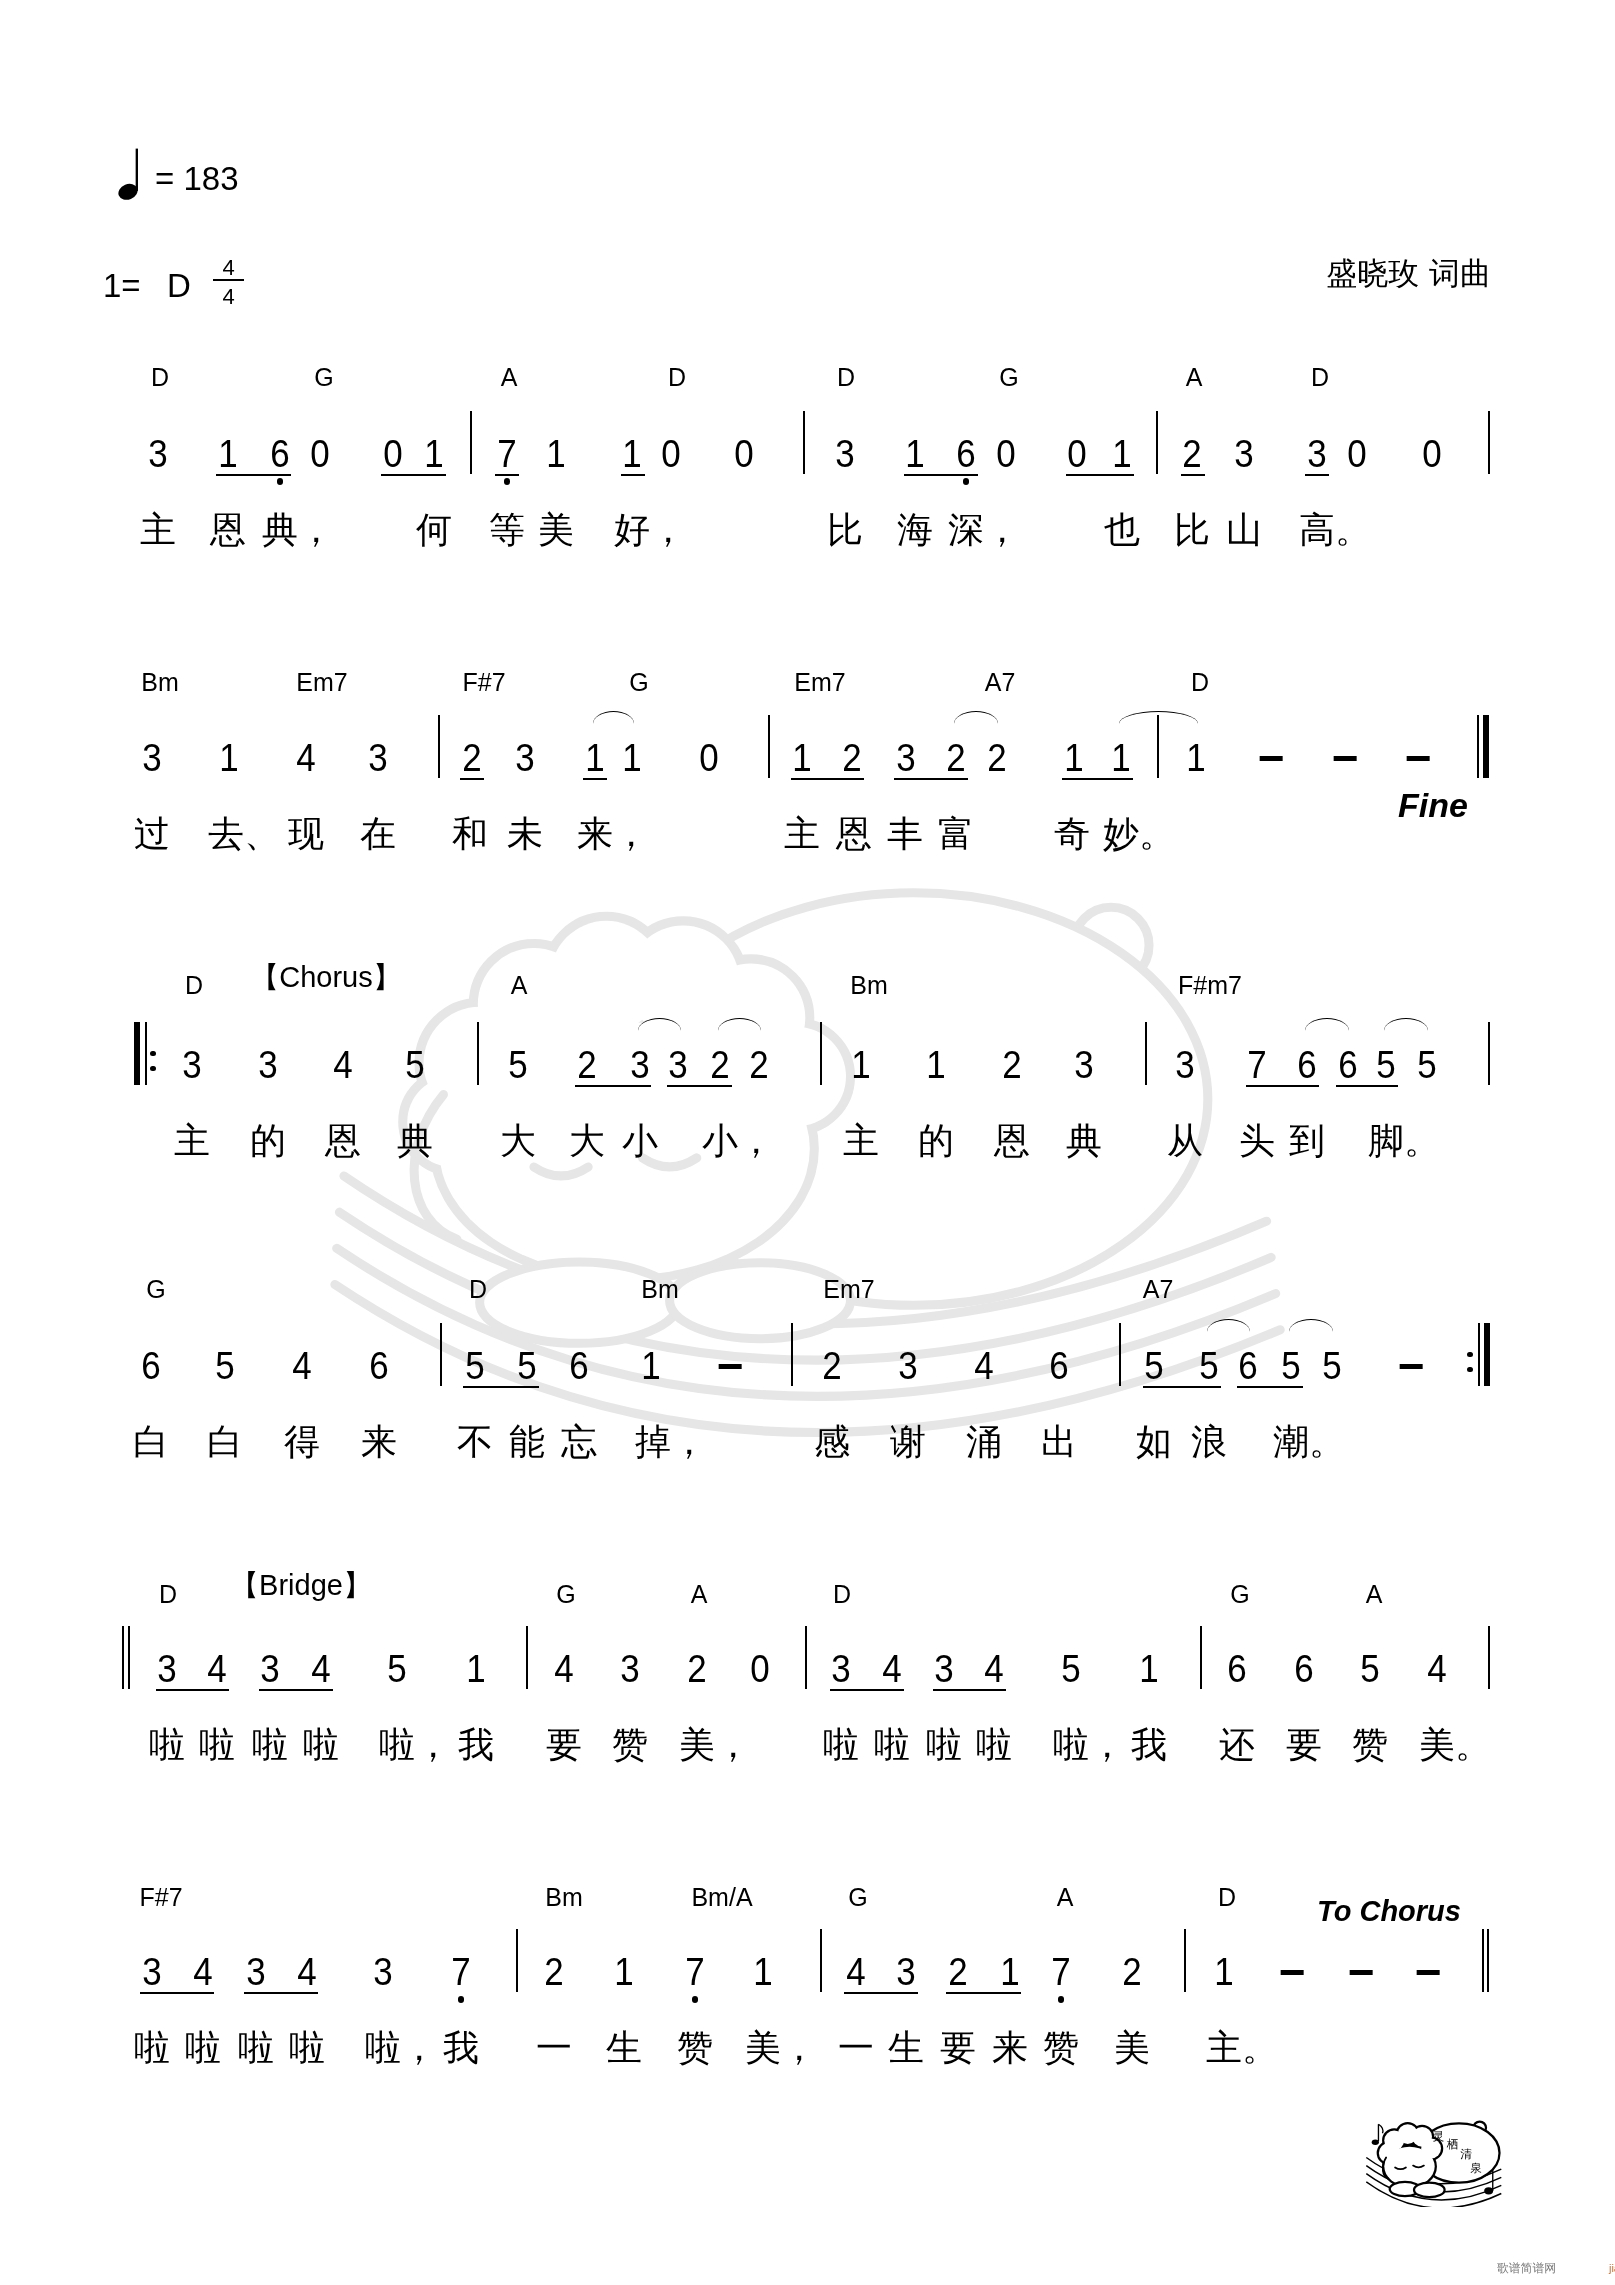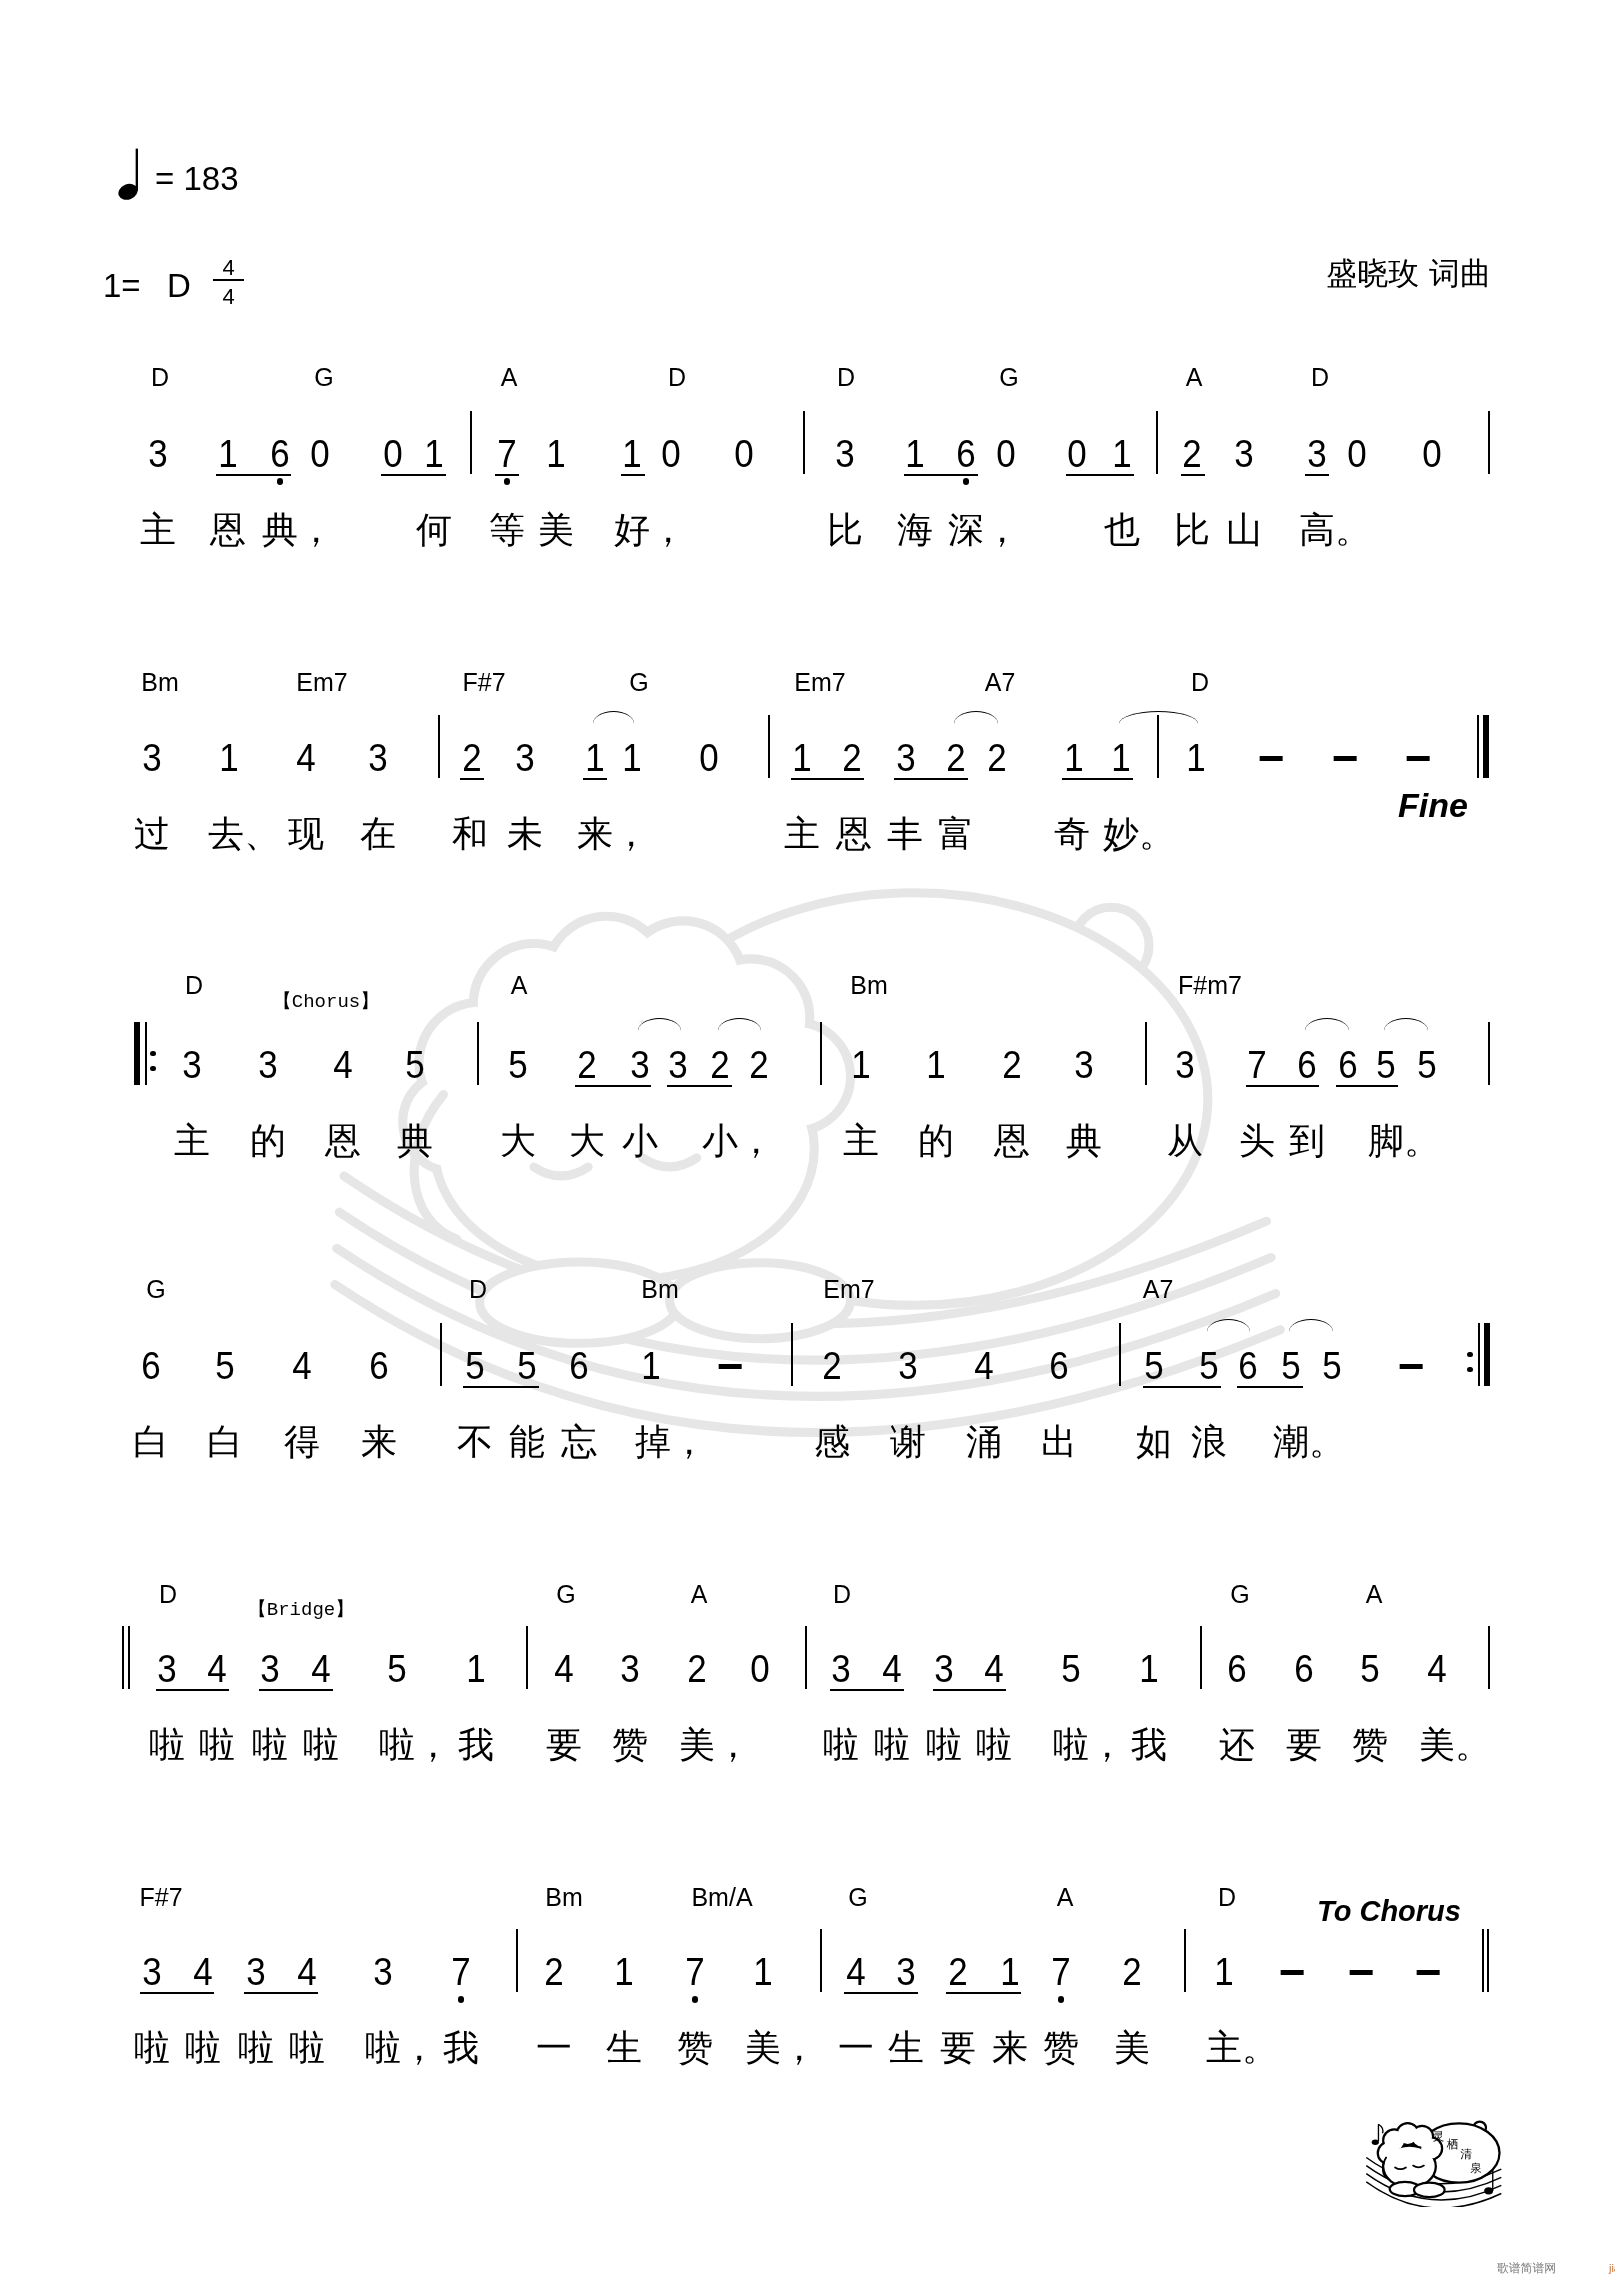--- a/index.html
+++ b/index.html
@@ -13,21 +13,21 @@
   .hdr36 { font-size:33px; line-height:33px; white-space:nowrap; }
   .credits { right:125px; top:257px; font-family:"DejaVu Sans",sans-serif; font-size:31px; line-height:33px; white-space:nowrap; }
   .ts-num { left:0; width:31px; text-align:center; font-size:22px; line-height:22px; }
   .ts-line { left:0; top:22px; width:31px; height:1.8px; background:#000; }
 
   .system { position:absolute; left:0; width:1616px; height:0; }
   .note { position:absolute; top:0; transform:translate(-50%,-50%) scaleX(0.92); font-size:38px; line-height:1; }
   .note.dash { color:transparent; }
   .note.dash::after { content:""; position:absolute; left:50%; top:50%; width:25px; height:4.5px; margin-left:-12.7px; margin-top:-1.8px; background:#000; }
   .chord { position:absolute; transform:translate(-50%,-50%); font-size:25px; line-height:1; white-space:nowrap; }
-  .section { position:absolute; transform:translate(-50%,-50%); font-family:Liberation Mono, monospace; font-size:19px; line-height:1; white-space:nowrap;margin-top:25px; }
+  .section { position:absolute; transform:translate(-50%,-50%); font-family:Liberation Sans, sans-serif; font-size:29px; line-height:1; white-space:nowrap; }
   .lyric { position:absolute; top:76px; transform:translateY(-50%); margin-left:-18px; font-family:"DejaVu Sans",sans-serif;
            font-size:36px; line-height:1; white-space:nowrap; }
   .beam { position:absolute; top:20px; height:1.8px; background:#000; }
   .dot-low { position:absolute; top:24.4px; width:6.3px; height:6.3px; margin-left:-3.2px; border-radius:50%; background:#000; }
   .tie { position:absolute; top:-47px; height:12.7px; border-top:1.8px solid #000; border-radius:50% / 100% 100% 0 0; box-sizing:border-box; }
   .bar { position:absolute; top:-43px; height:63px; width:1.8px; background:#000; }
   .bar.thick { width:6.3px; }
   .rdot { position:absolute; width:5.4px; height:5.4px; border-radius:50%; background:#000; margin-left:-2.7px; }
   .endmark { position:absolute; transform:translate(-50%,-50%); font-weight:bold; font-style:italic; line-height:1; white-space:nowrap; }
 

